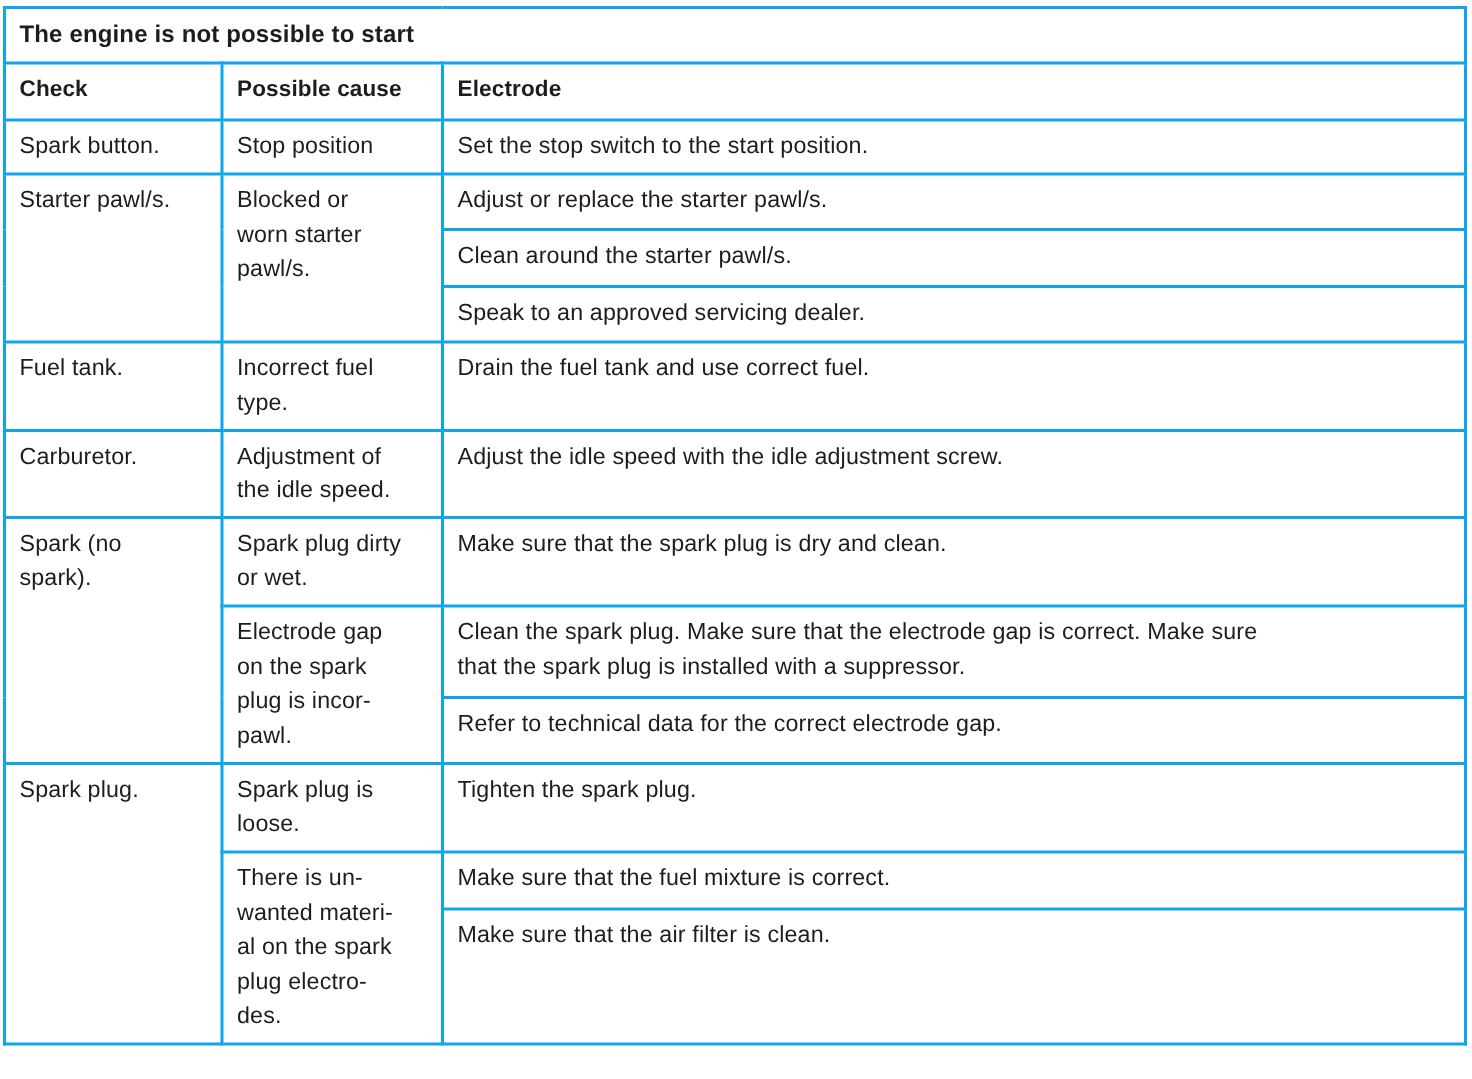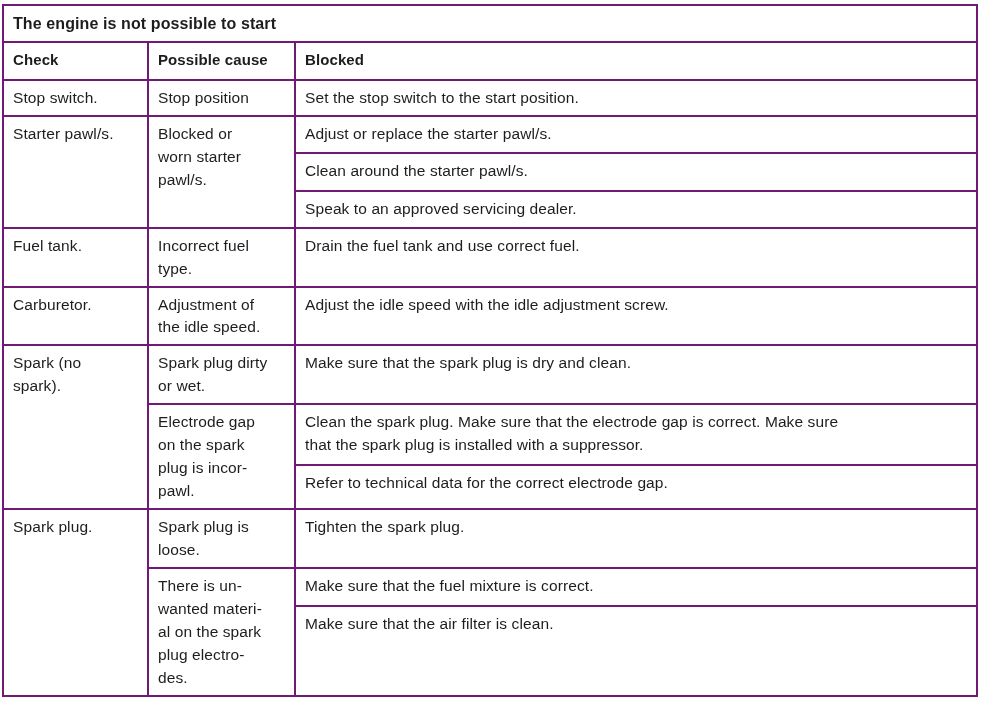--- a/index.html
+++ b/index.html
@@ -23,21 +23,21 @@
     border-collapse: collapse;
     table-layout: fixed;
     color: #1d1d1d;
     font-size: 15.5px;
     letter-spacing: 0.1px;
     line-height: 1.48;
   }
   table.trouble col.c1 { width: 145px; }
   table.trouble col.c2 { width: 147px; }
   table.trouble td {
-    border: 2px solid #701a75;
+    border: 2px solid #0ea5e9;
     vertical-align: top;
     padding: 6px 8px 5px 9px;
     white-space: pre-line;
     background: #ffffff;
     overflow: hidden;
   }
   td.title-cell {
     font-weight: bold;
     font-size: 16px;
     padding-top: 6px;
@@ -60,25 +60,25 @@
       </colgroup>
 
     <tbody>
         <tr style="height:34px">
       <td colspan="3" class="title-cell">The engine is not possible to start</td>
     </tr>
 
     <tr style="height:38px">
       <td class="head-cell">Check</td>
       <td class="head-cell">Possible cause</td>
-      <td class="head-cell">Blocked</td>
+      <td class="head-cell">Electrode</td>
     </tr>
 
     <tr style="height:36px">
-      <td>Stop switch.</td>
+      <td>Spark button.</td>
       <td>Stop position</td>
       <td>Set the stop switch to the start position.</td>
     </tr>
 
     <tr style="height:37px">
       <td rowspan="3">Starter pawl/s.</td>
       <td rowspan="3">Blocked or
 worn starter
 pawl/s.</td>
       <td>Adjust or replace the starter pawl/s.</td>

